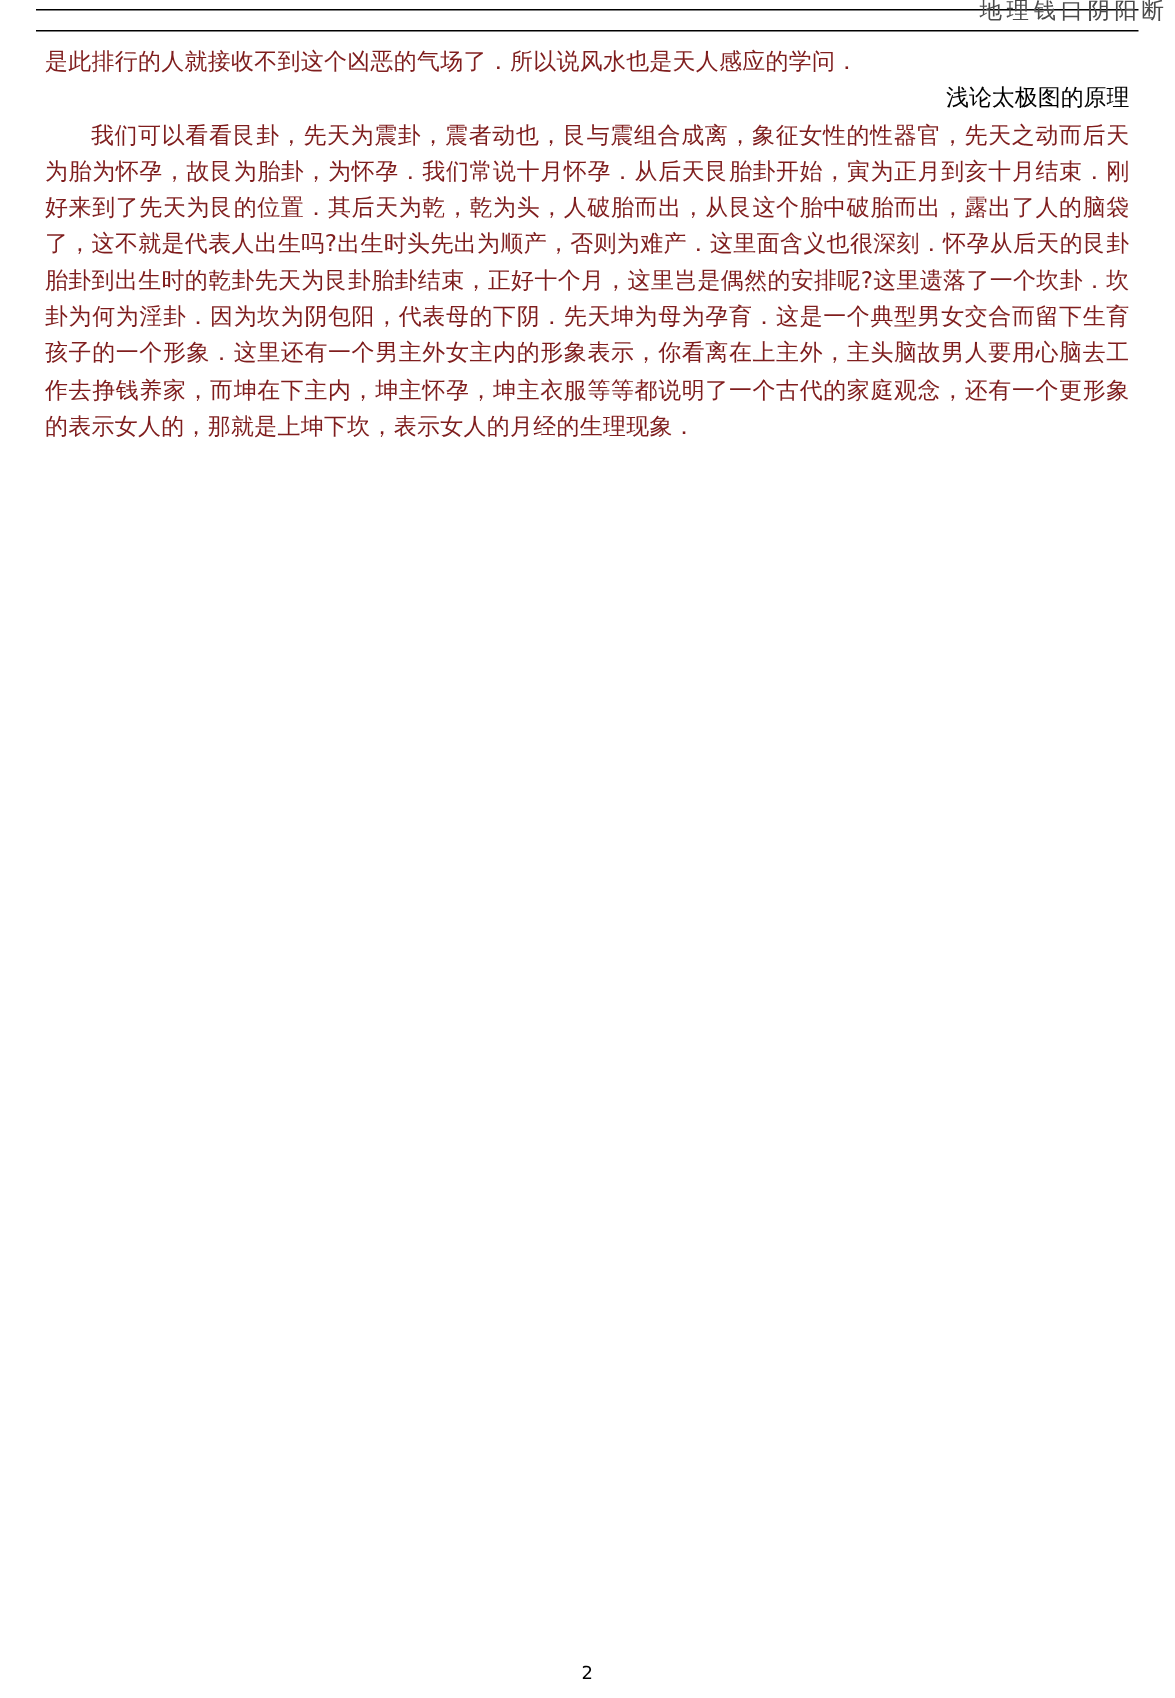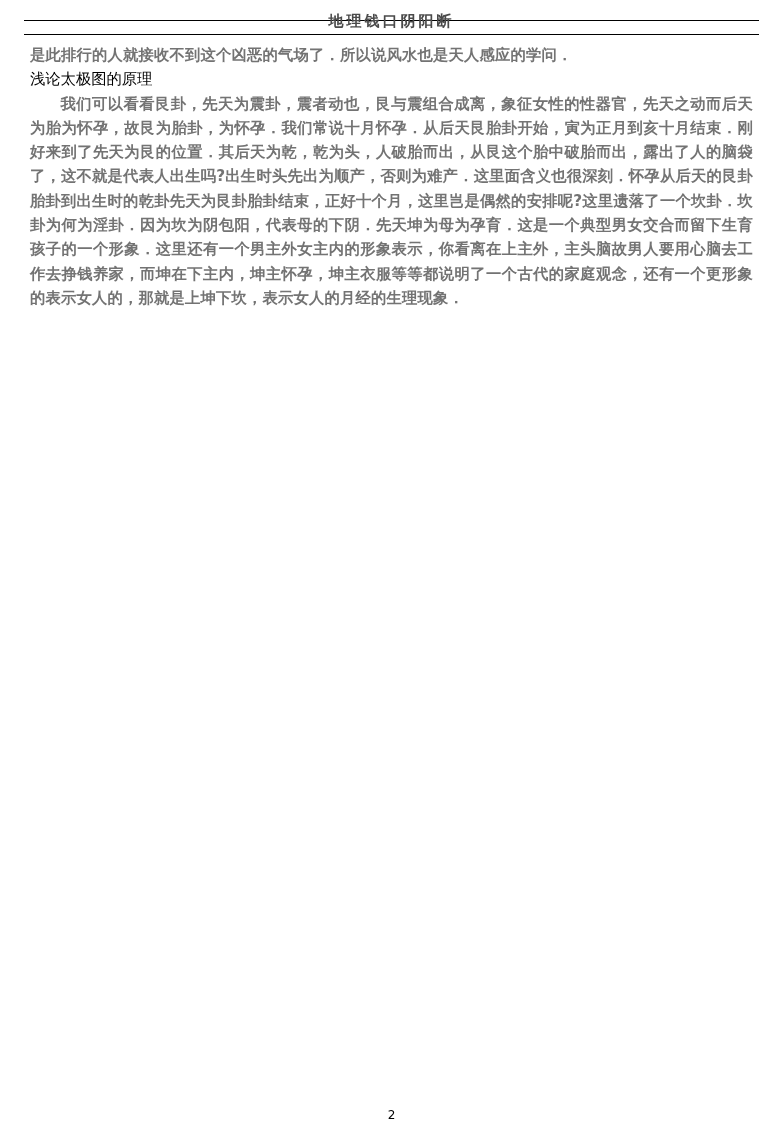--- a/index.html
+++ b/index.html
@@ -17,24 +17,23 @@
   }
   .page {
     width: 783px;
     height: 1132px;
     box-sizing: border-box;
     padding: 0;
     position: relative;
   }
   
   .header {
-    padding-top: 20px;
-    text-align: center;
+    padding-top: 6px;
+    text-align: right;
     position: relative;
-    font-weight: bold;
   }
   .header-title {
     font-size: 15px;
     letter-spacing: 3px;
     color: #4a4a4a;
     display: inline-block;
     padding: 0 4px;
     font-family: "DejaVu Sans", "Liberation Sans", sans-serif;
   }
   .rule-top {
@@ -51,33 +50,32 @@
     padding: 8px 30px 0 30px;
     box-sizing: border-box;
   }
   p.para {
     margin: 0;
     font-size: 15.3px;
     line-height: 24.3px;
     text-align: justify;
     text-justify: inter-ideograph;
     letter-spacing: 0.2px;
-    color: #737373;
+    color: #7f1d1d;
     font-family: "DejaVu Sans", "Liberation Sans", sans-serif;
-    font-weight: bold;
   }
   p.indent {
     text-indent: 2em;
   }
   h2.section-title {
     margin: 0;
     font-size: 15.3px;
     line-height: 24.3px;
     font-weight: normal;
-    text-align: left;
+    text-align: right;
     text-indent: 0;
   }
   .page-number {
     position: absolute;
     bottom: 10px;
     left: 0;
     right: 0;
     text-align: center;
     font-size: 12px;
     color: #000;

